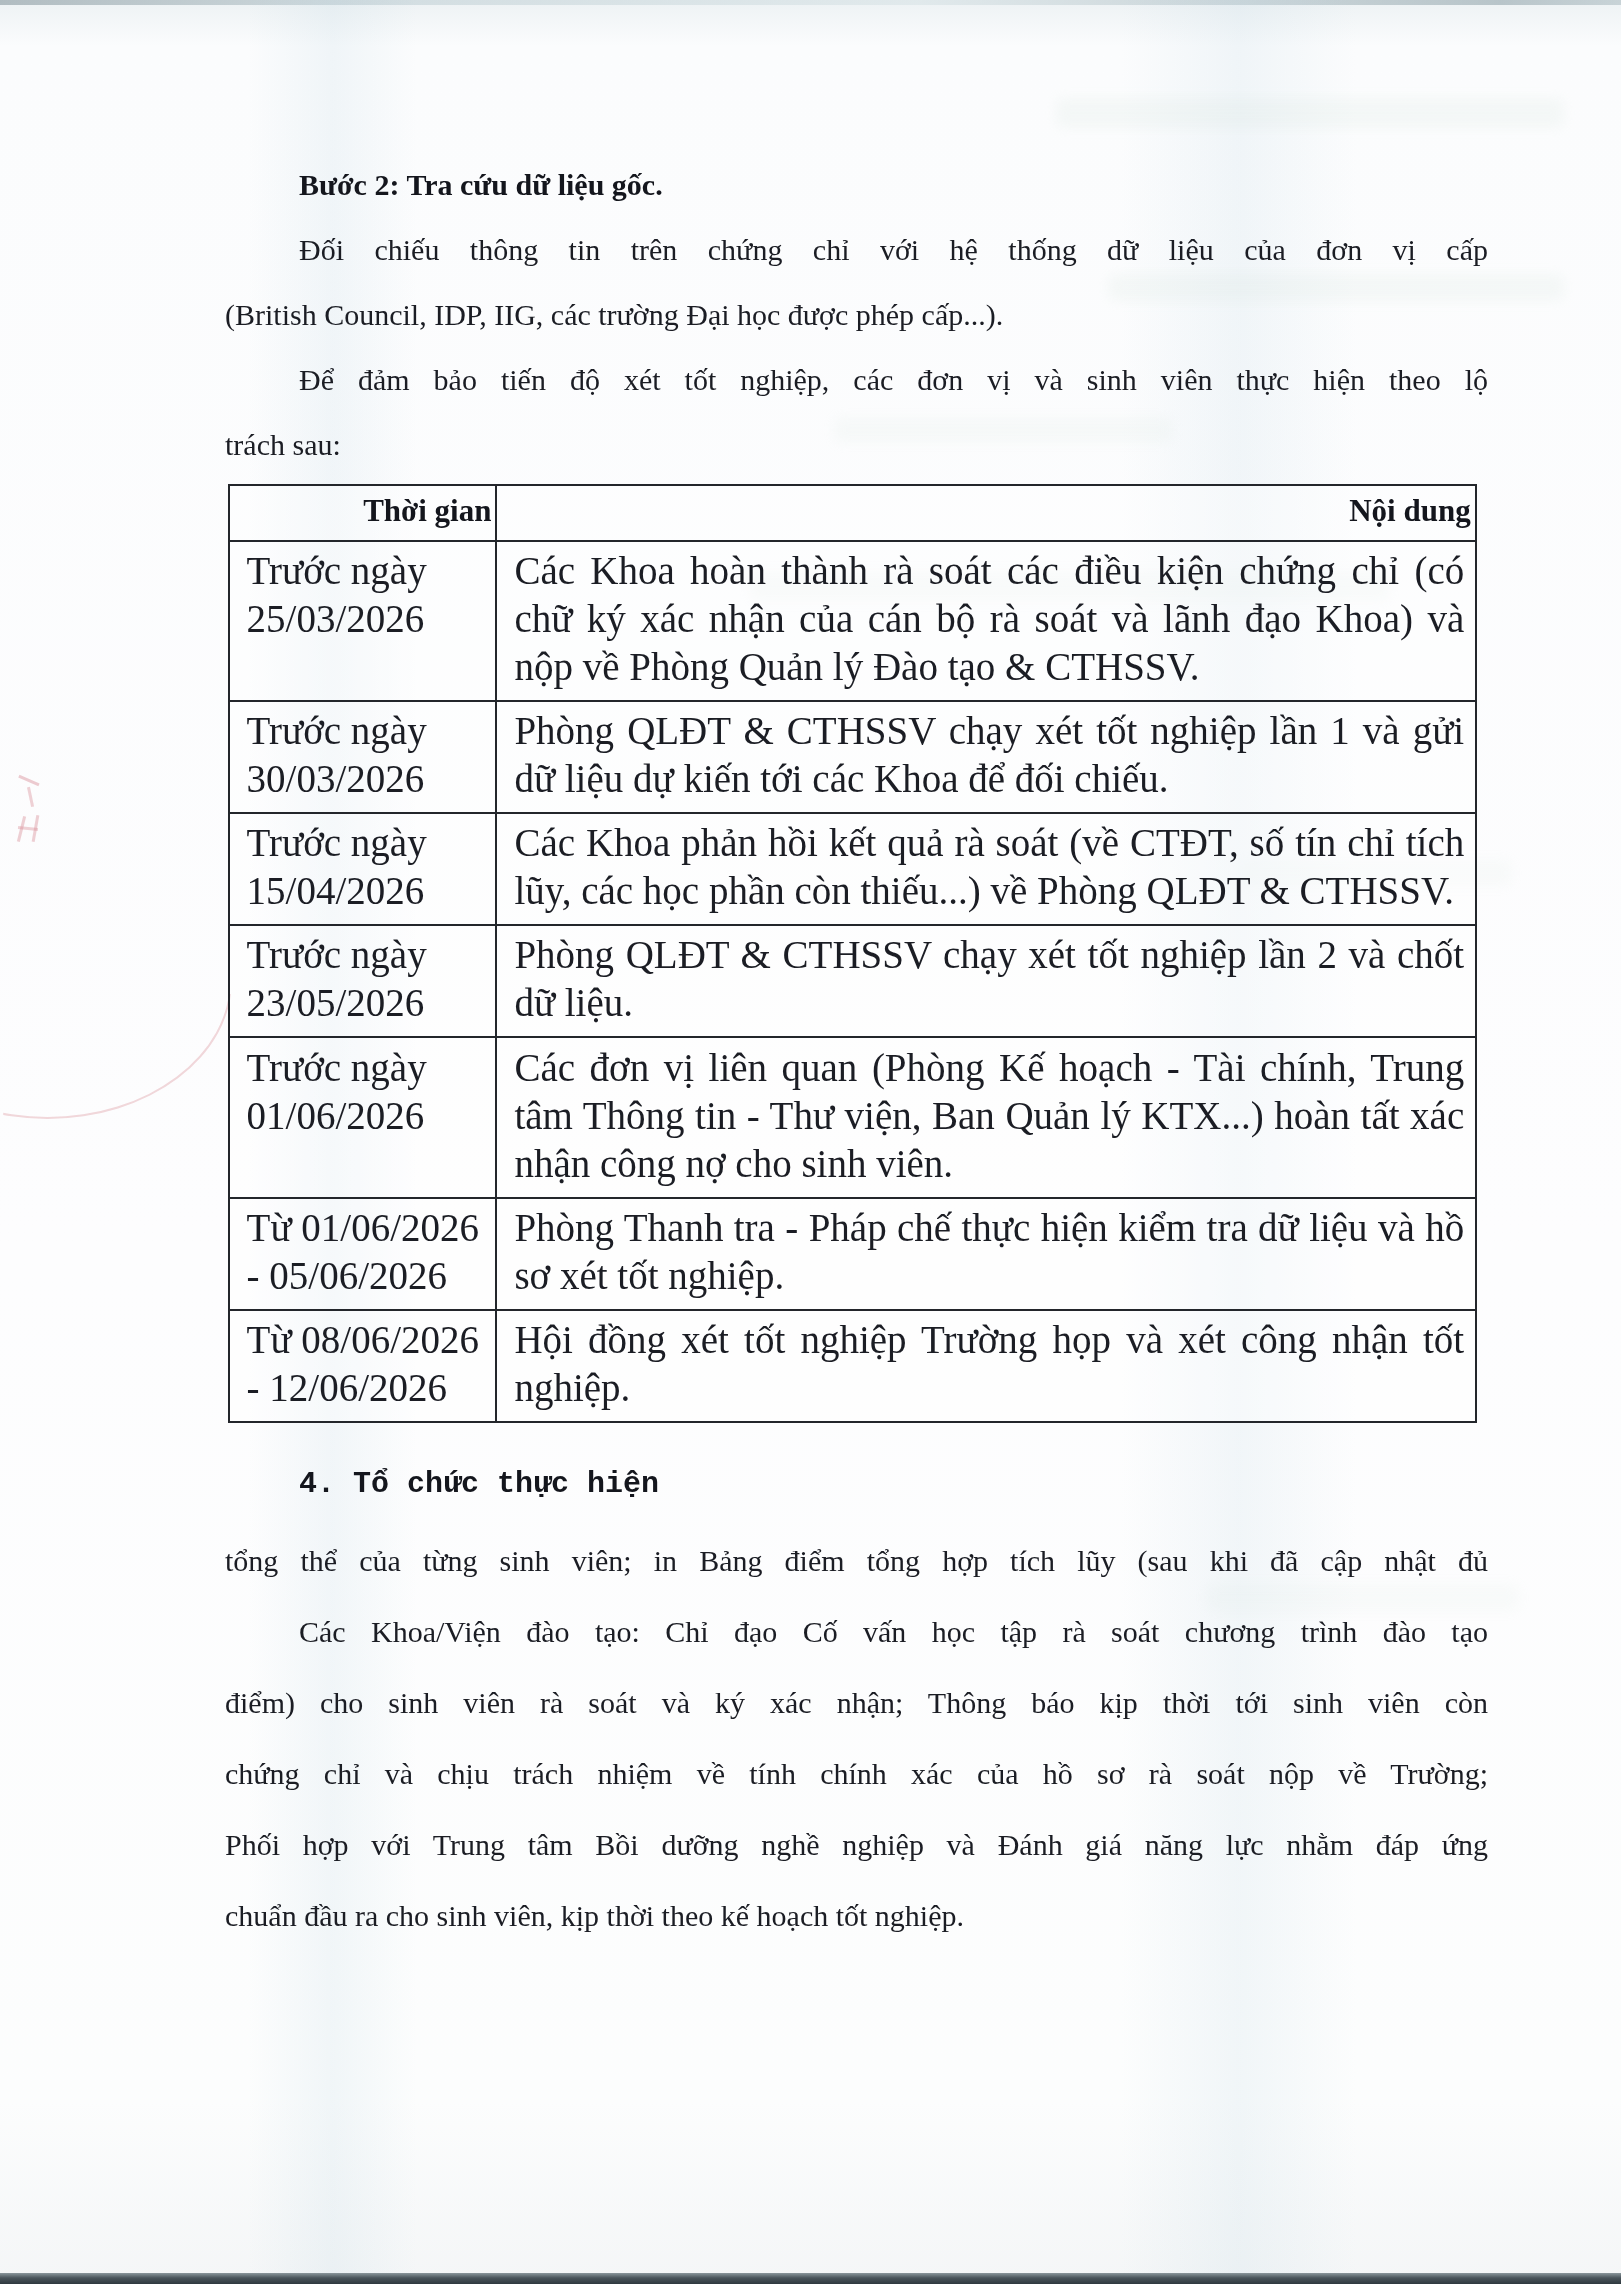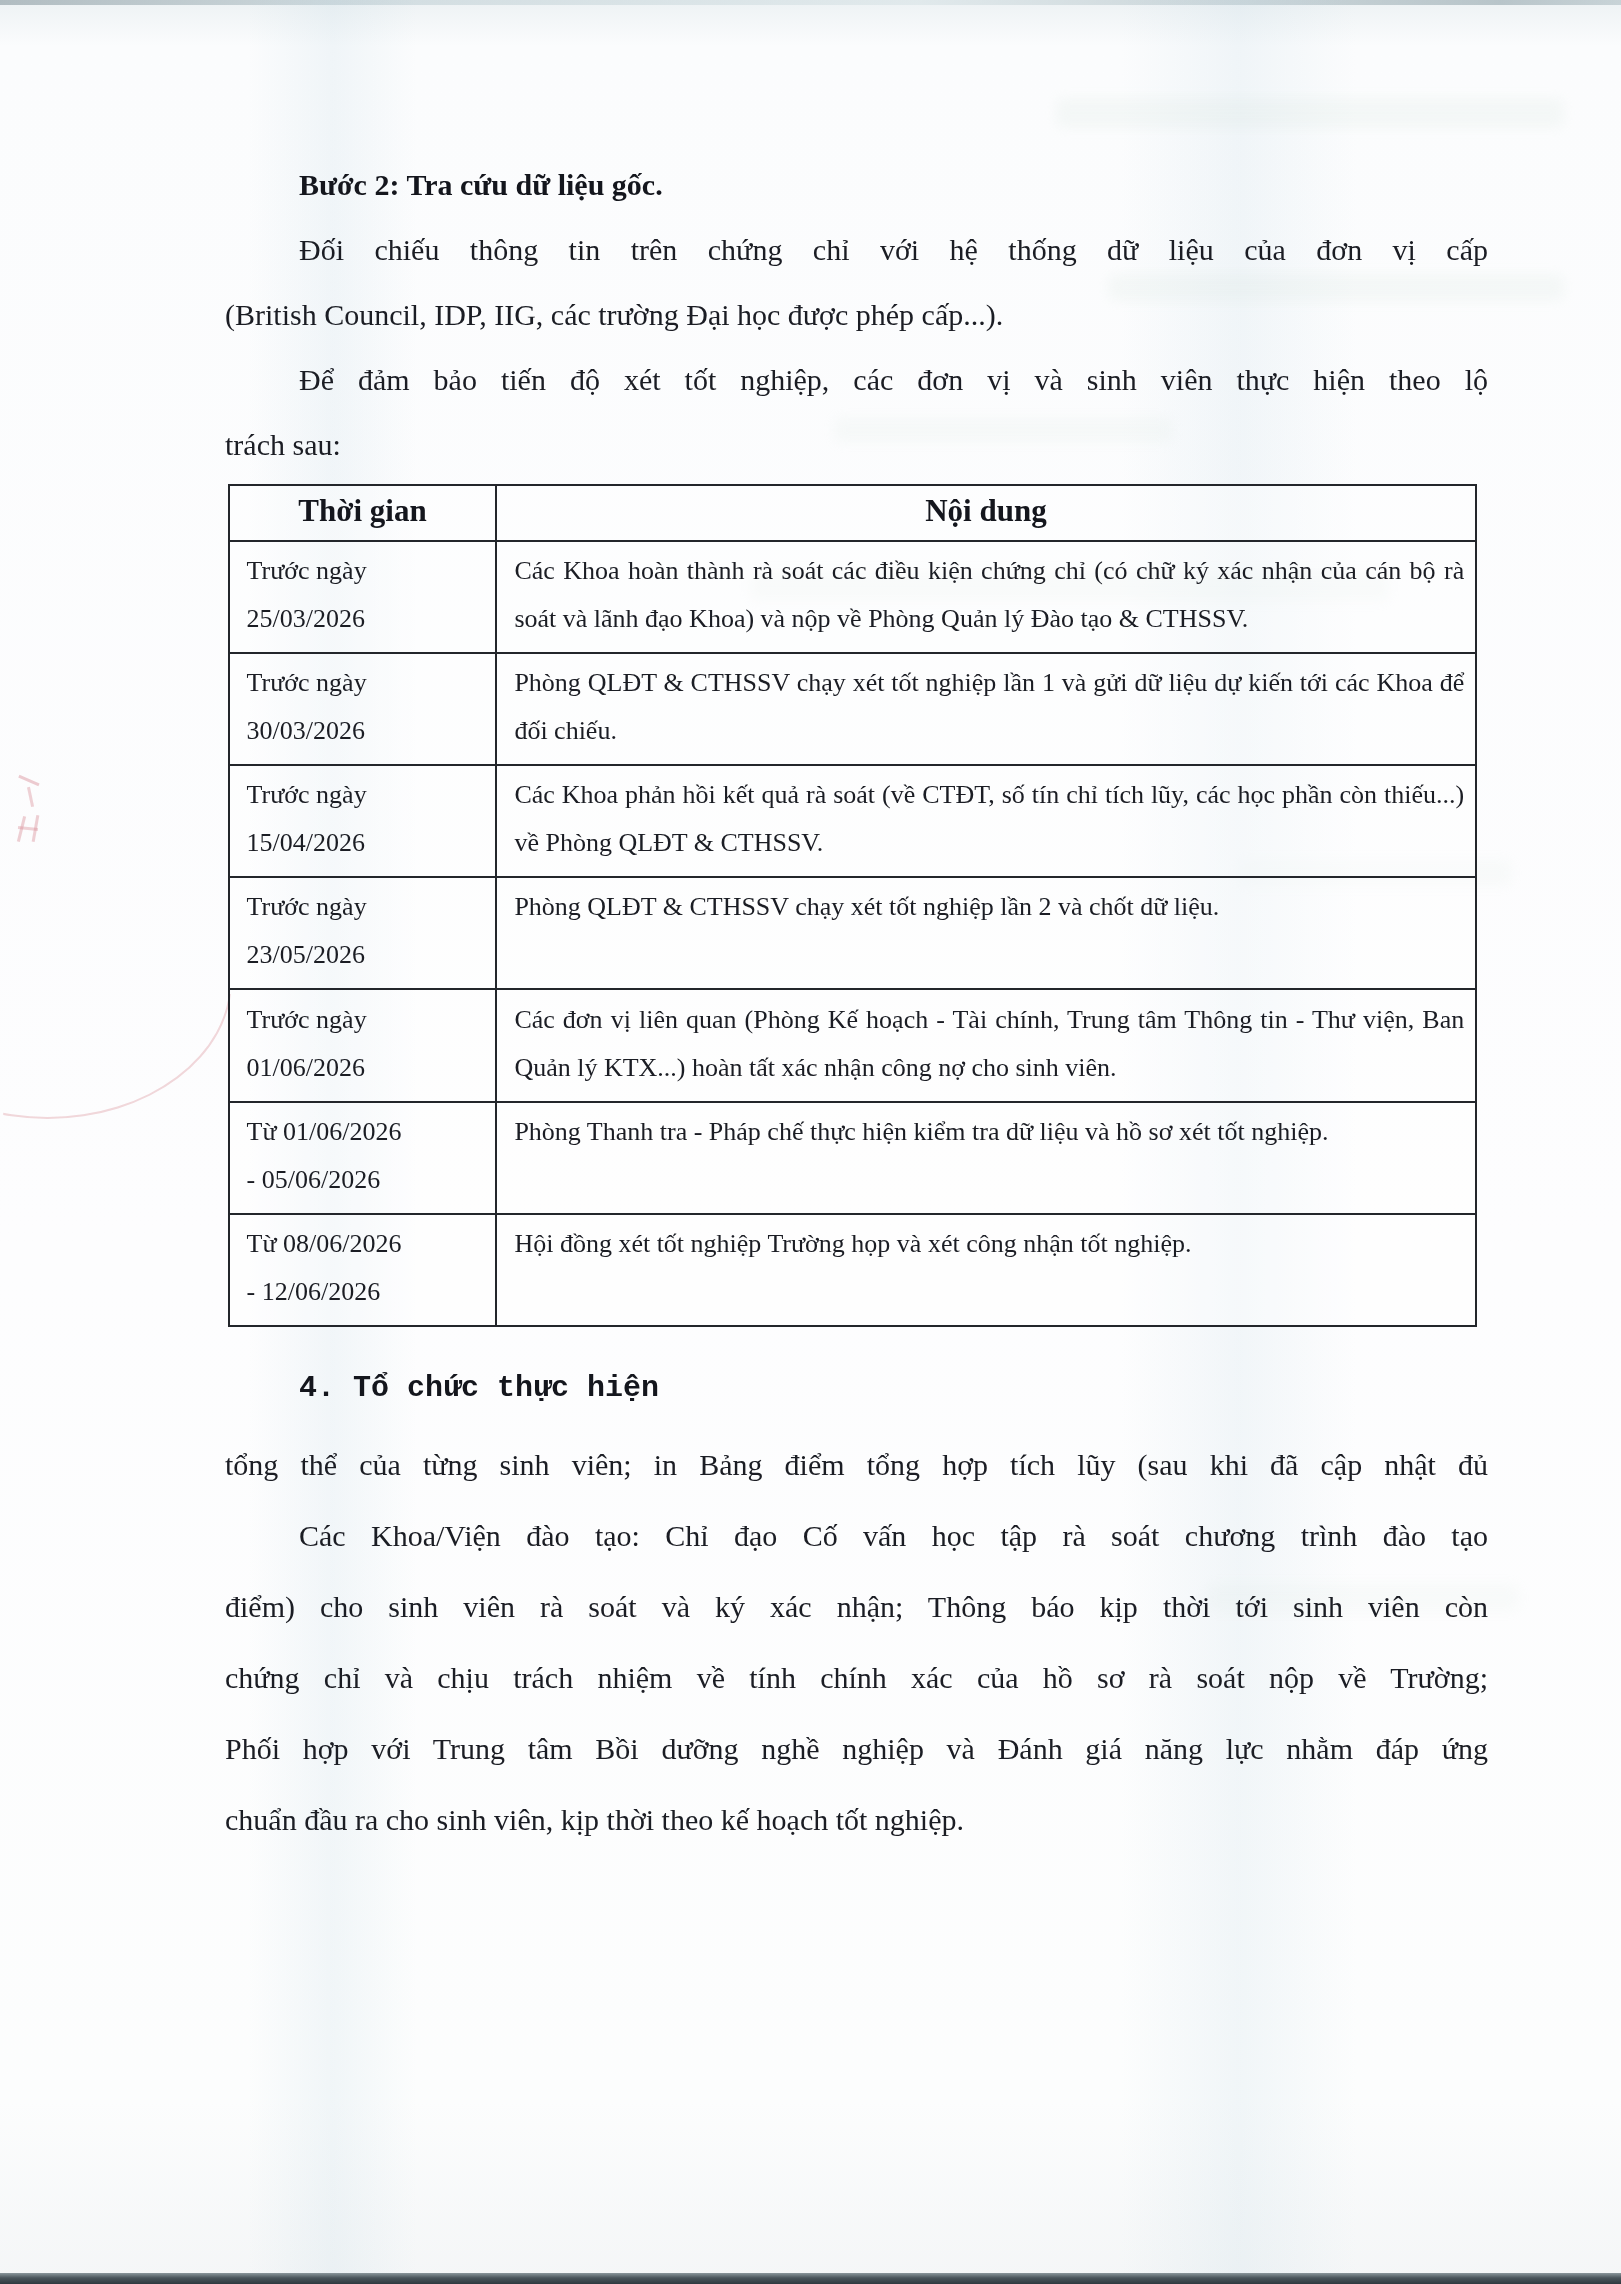--- a/index.html
+++ b/index.html
@@ -74,25 +74,25 @@
     width: 1249px;
     margin: 6.5px 0 0 2.6px;
     background: rgba(255,255,255,.35);
   }
   table.schedule th, table.schedule td {
     border: 2.6px solid #23262b;
   }
   th.col-time { width: 258px; }
   table.schedule th {
     font-size: 31px; font-weight: bold; color: #14161d;
-    text-align: center; padding: 7.8px 3.9px 10.4px;
+    text-align: right; padding: 7.8px 3.9px 10.4px;
   }
   table.schedule td {
     vertical-align: top;
-    font-size: 26px; line-height: 48px;
+    font-size: 39px; line-height: 48px;
     padding: 5.2px 10.4px 9px 17px;
   }
   td.cell-time  { padding-left: 18px; }
   td.cell-content { text-align: justify; }
   .time-line { line-height: 48px; }
 
   .sec4-heading { margin-top: 29px; font-family: Liberation Mono, monospace; }
   .para4 { margin-top: 7.8px; }
   .para4 .line { line-height: 71px; }
 </style>

